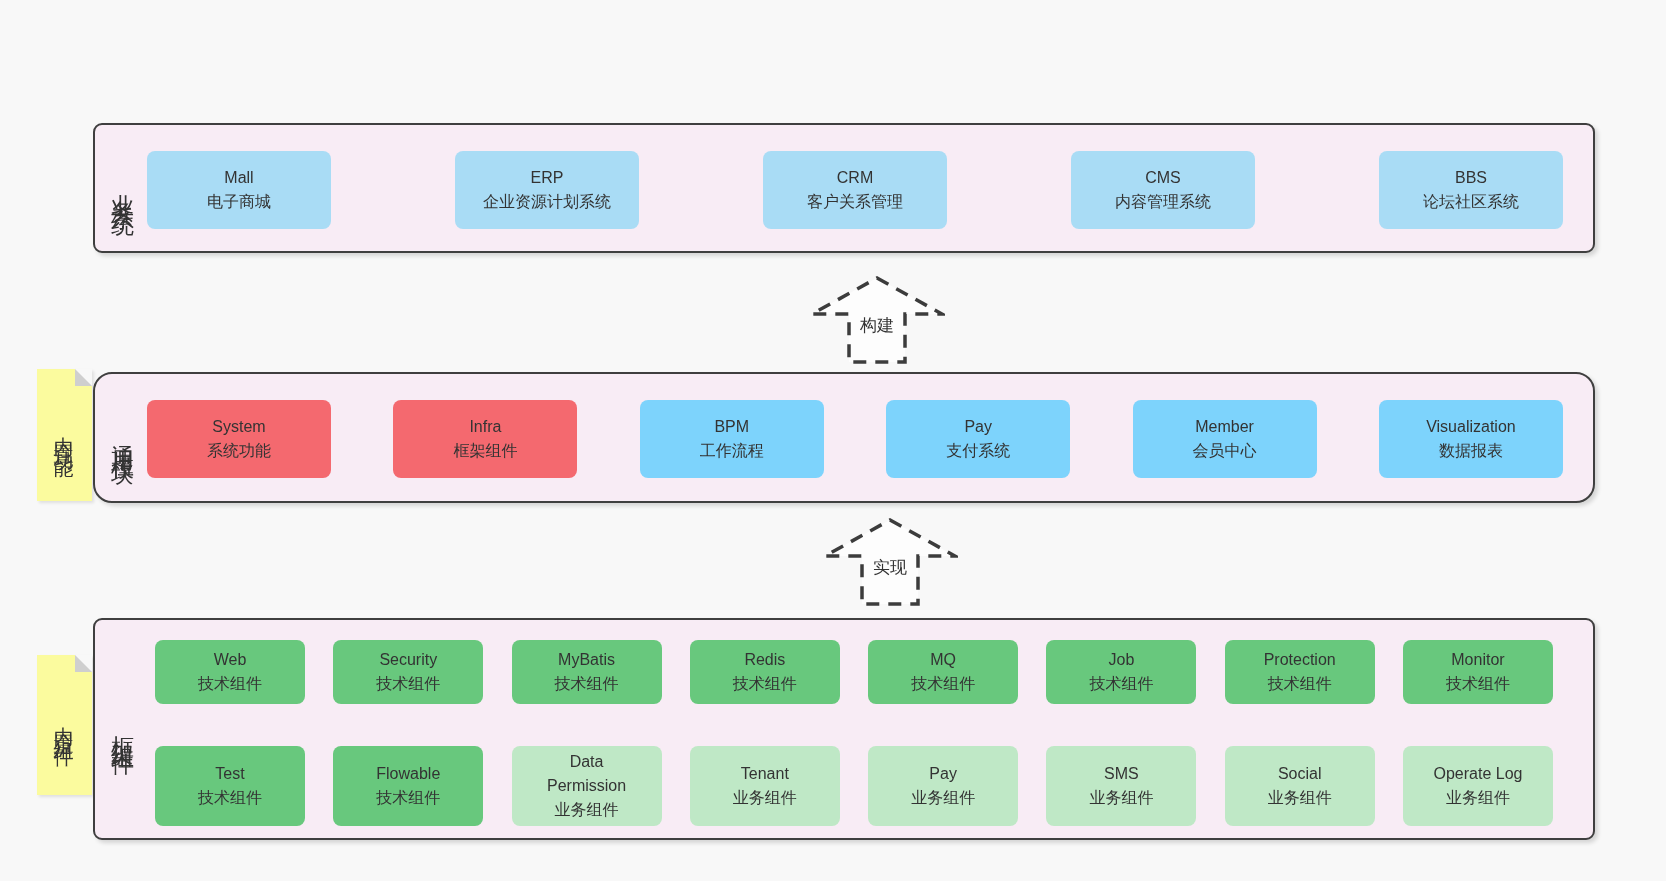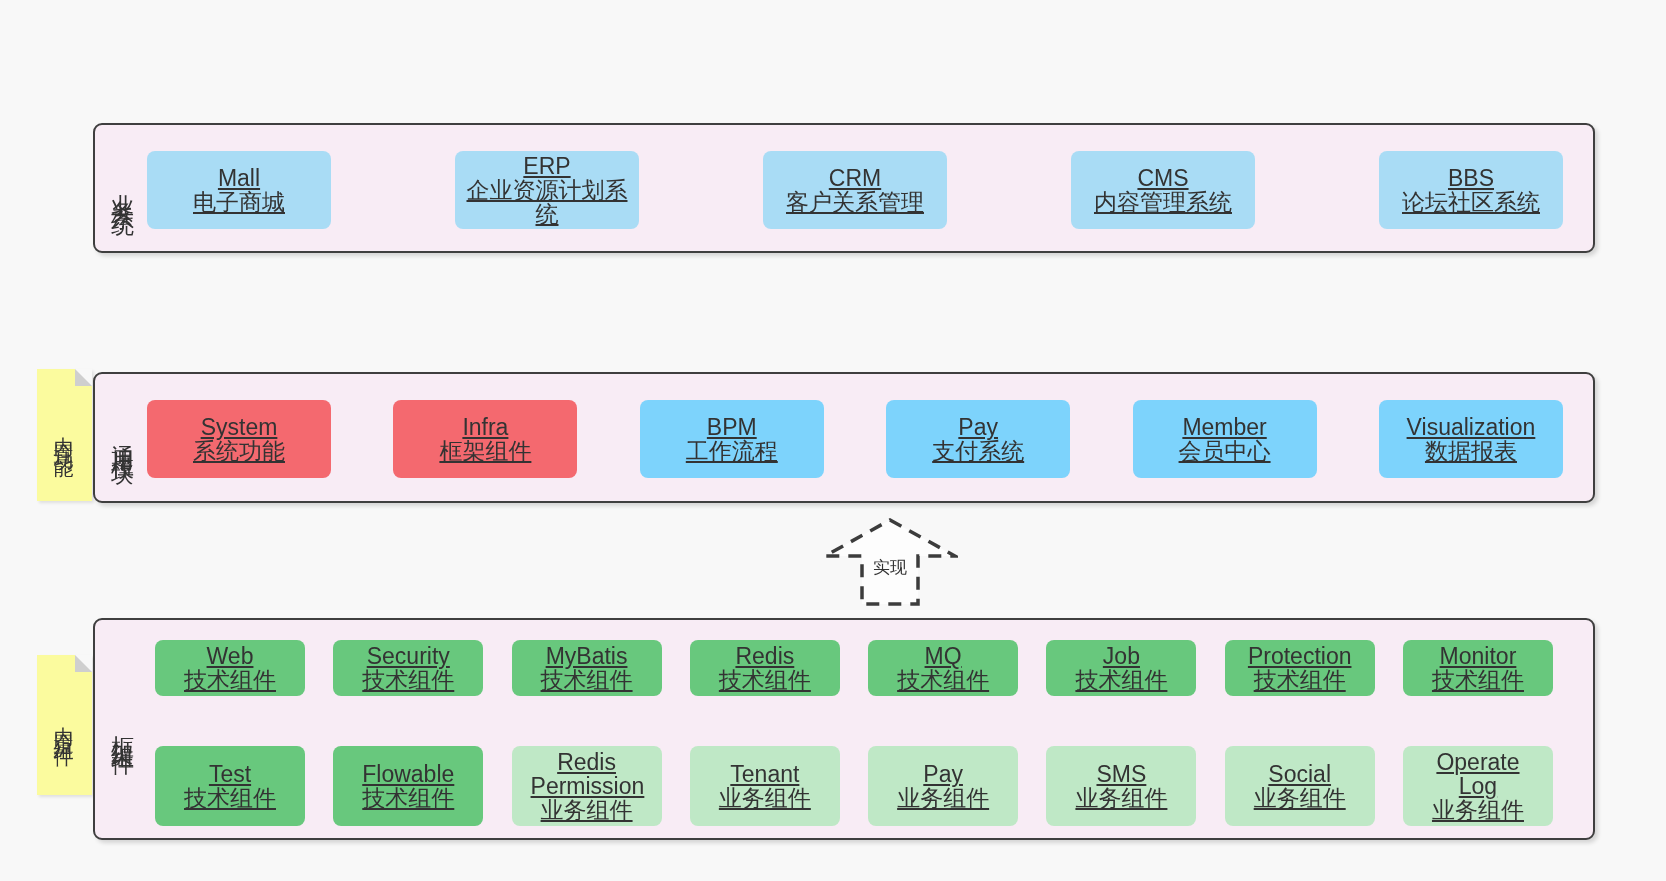--- a/index.html
+++ b/index.html
@@ -4,36 +4,36 @@
 <style>
   html,body{margin:0;padding:0;background:#f8f8f8;}
   body{font-family:"Liberation Sans","DejaVu Sans",sans-serif;color:#3a3a3a;}
   #canvas{position:relative;width:1666px;height:881px;background:#f8f8f8;overflow:hidden;}
 
   
   .band{position:absolute;left:93px;width:1502px;background:#f8ecf5;
         border:2px solid #3f3f3f;border-radius:9px;box-sizing:border-box;
         box-shadow:3px 3px 4px rgba(0,0,0,0.14);}
   #band-business{top:123px;height:130px;}
-  #band-modules{top:372px;height:131px;}
+  #band-modules{top:372px;height:131px;border-radius:19px;}
   #band-components{top:618px;height:222px;}
 
   .band-label{position:absolute;left:13px;top:50%;transform:translateY(-50%);
         writing-mode:vertical-rl;text-orientation:upright;
         font-size:23px;letter-spacing:6px;color:#333;}
 
   .box-row{position:absolute;display:flex;justify-content:space-between;}
   .row-wide{left:52px;right:30px;top:26px;height:78px;}
-  #band-components .row-a{left:60px;right:40px;top:20px;height:56px;gap:24px;}
+  #band-components .row-a{left:60px;right:40px;top:20px;height:64px;gap:24px;}
   #band-components .row-b{left:60px;right:40px;top:126px;height:80px;}
 
   
   .box{display:flex;flex-direction:column;align-items:center;justify-content:center;
-       border-radius:8px;text-align:center;line-height:24px;font-size:23px;color:#333;
-       box-sizing:border-box;padding:2px 6px;text-decoration:underline;}
+       border-radius:8px;text-align:center;line-height:24px;font-size:16px;color:#333;
+       box-sizing:border-box;padding:2px 6px;}
   .box-lg{width:184px;}
   .box-sm{width:150px;}
   .box-sm .en{max-width:112px;}
   .box[data-type="blue"]{background:#a9dcf5;}
   .box[data-type="red"]{background:#f4696f;}
   .box[data-type="pink"]{background:#7dd3fc;text-align:right;}
   .box[data-type="green"]{background:#68c87d;}
   .box[data-type="green-light"]{background:#bfe8c6;}
 
   
@@ -79,20 +79,26 @@
         <span class="en">CMS</span>
         <span class="zh">内容管理系统</span>
       </div>
       <div class="box box-lg" data-type="blue">
         <span class="en">BBS</span>
         <span class="zh">论坛社区系统</span>
       </div>
     </div>
   </section>
 
+  <div class="arrow" id="arrow-build">
+    <svg width="136" height="92" viewBox="0 0 136 92">
+      <polygon points="68,4 133,40 96,40 96,88 40,88 40,40 3,40" fill="#fdfdfd" stroke="#3c3c3c" stroke-width="3.5" stroke-dasharray="13 9" stroke-linejoin="miter"></polygon>
+    </svg>
+    <span class="arrow-label">构建</span>
+  </div>
 
   <div class="sticky" id="sticky-features">
     <span class="sticky-label">内置功能</span>
   </div>
 
   <section class="band" id="band-modules">
     <div class="band-label">通用模块</div>
     <div class="box-row row-wide">
       <div class="box box-lg" data-type="red">
         <span class="en">System</span>
@@ -173,21 +179,21 @@
     <div class="box-row row-b">
       <div class="box box-sm" data-type="green">
         <span class="en">Test</span>
         <span class="zh">技术组件</span>
       </div>
       <div class="box box-sm" data-type="green">
         <span class="en">Flowable</span>
         <span class="zh">技术组件</span>
       </div>
       <div class="box box-sm" data-type="green-light">
-        <span class="en">Redis Permission</span>
+        <span class="en">Data Permission</span>
         <span class="zh">业务组件</span>
       </div>
       <div class="box box-sm" data-type="green-light">
         <span class="en">Tenant</span>
         <span class="zh">业务组件</span>
       </div>
       <div class="box box-sm" data-type="green-light">
         <span class="en">Pay</span>
         <span class="zh">业务组件</span>
       </div>

